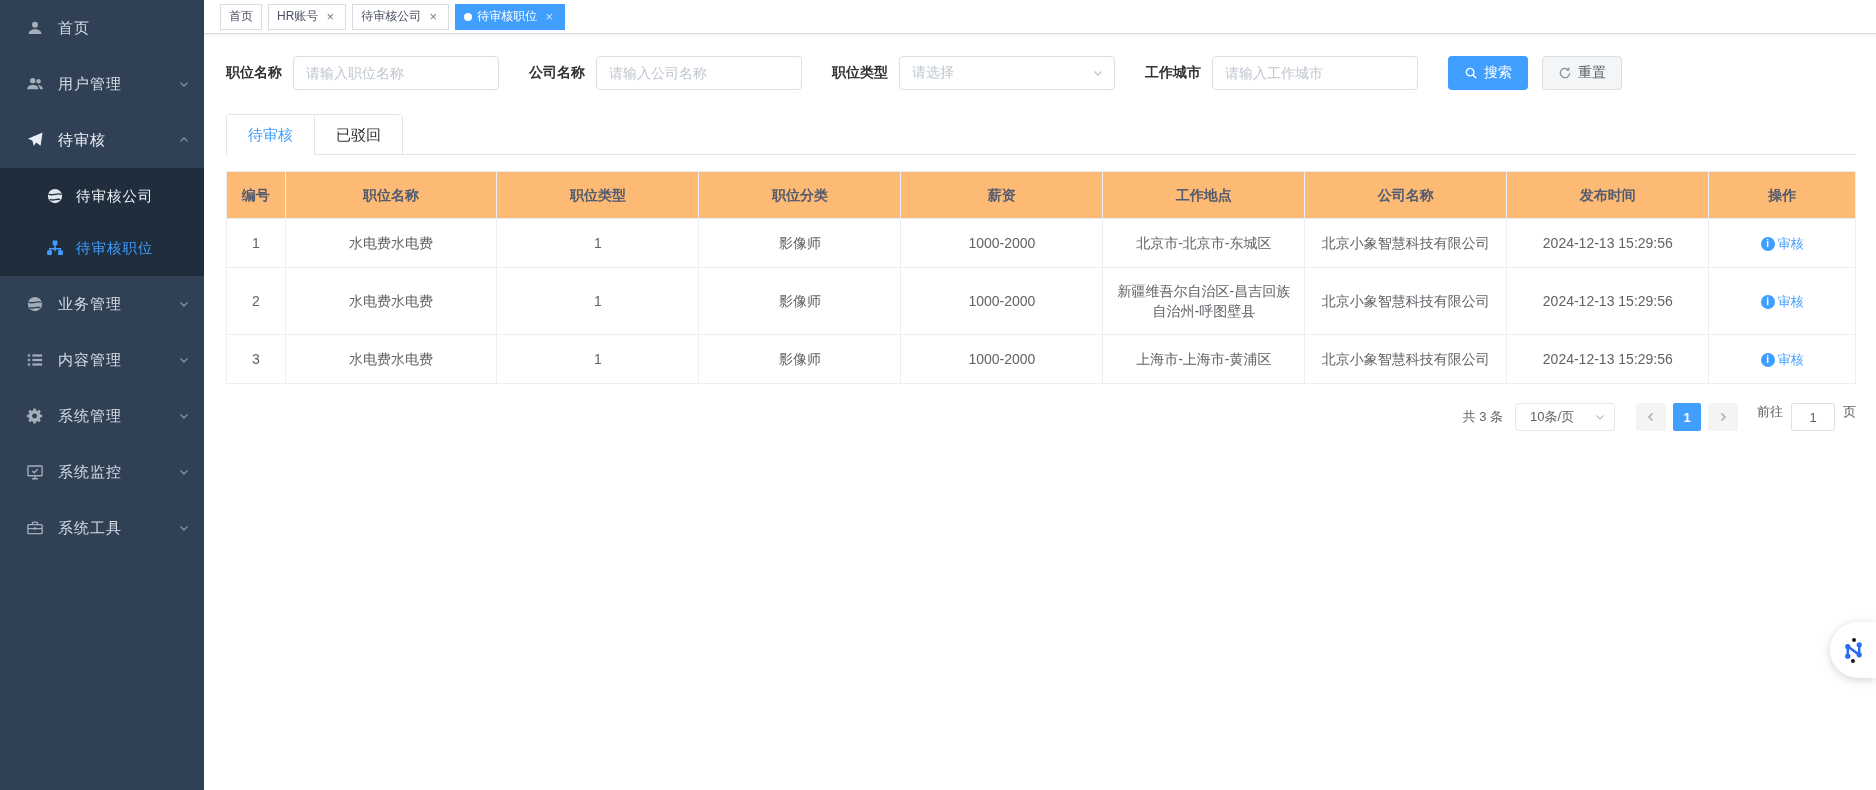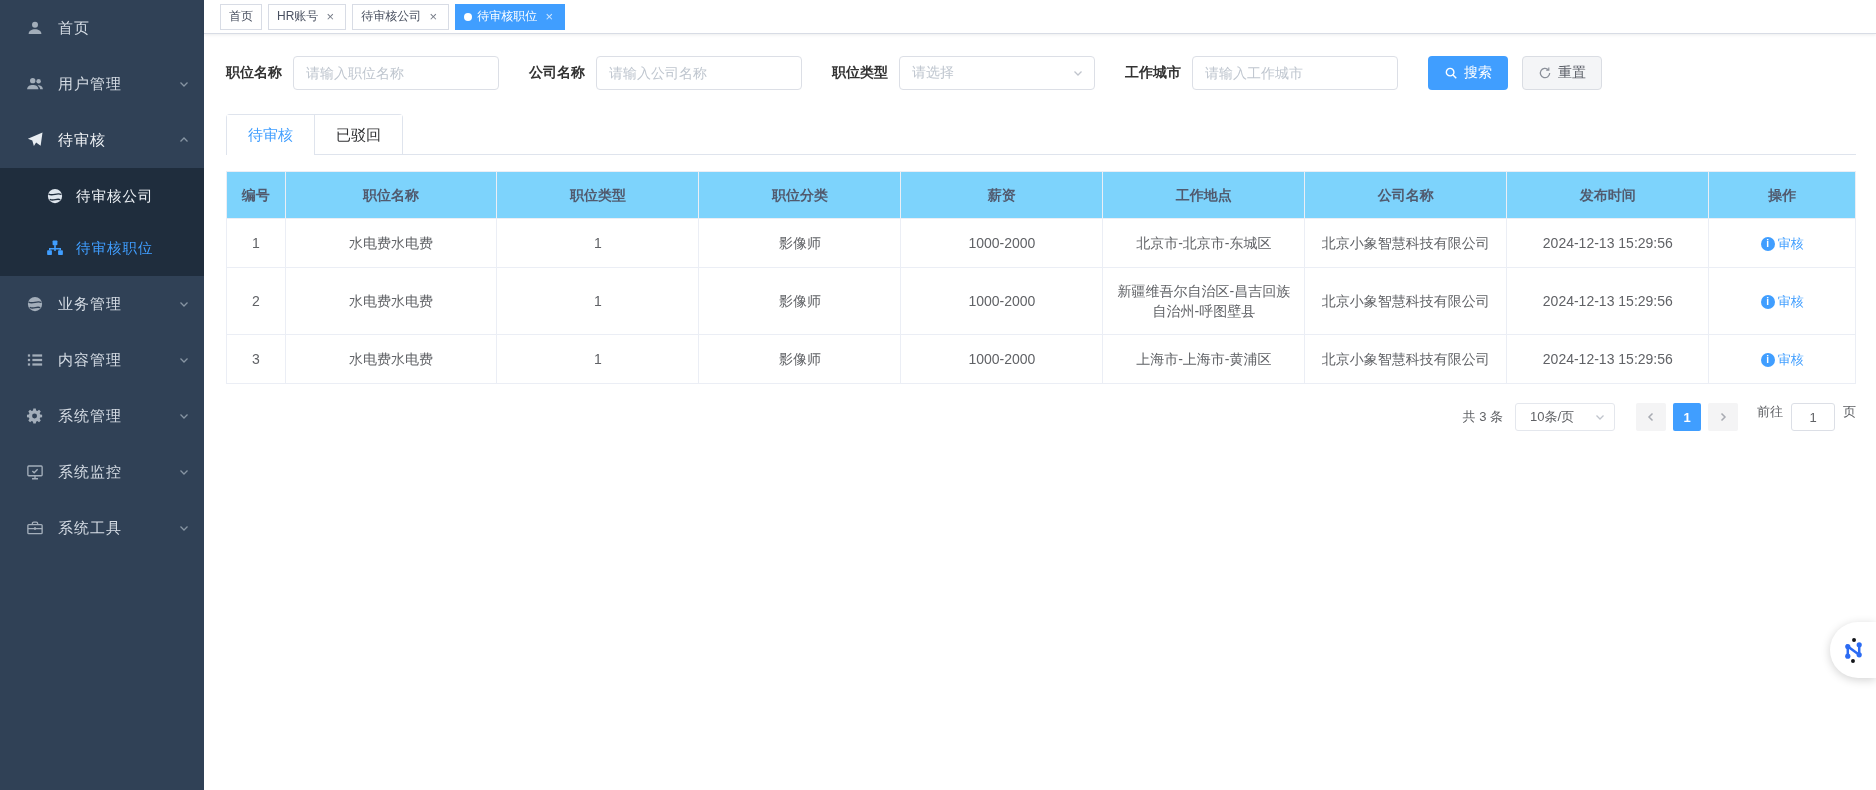--- a/index.html
+++ b/index.html
@@ -36,40 +36,40 @@
   
   .content { flex:1; padding:18px 20px 0 22px; position:relative; }
 
   
   .search-form { display:flex; align-items:center; margin-top:4px; }
   .form-item { display:flex; align-items:center; margin-right:30px; }
   .form-label { font-size:14px; font-weight:700; color:#333; margin-right:11px; white-space:nowrap; }
   .el-input { height:34px; border:1px solid #dcdfe6; border-radius:4px; font-size:14px; color:#606266; padding:8px 12px; outline:none; background:#fff; }
   .el-input::placeholder { color:#bfc6cf; }
   input.el-input { width:206px; }
-  .el-select { width:196px; height:34px; border:1px solid #dcdfe6; border-radius:4px; display:flex; align-items:center; justify-content:space-between; padding:0 10px 0 12px; font-size:14px; cursor:pointer; background:#fff; }
+  .el-select { width:216px; height:34px; border:1px solid #dcdfe6; border-radius:4px; display:flex; align-items:center; justify-content:space-between; padding:0 10px 0 12px; font-size:14px; cursor:pointer; background:#fff; }
   .el-select .sel-ph { color:#bfc6cf; }
   .el-select .chev { color:#c0c4cc; }
   .btn { height:34px; border-radius:4px; padding:12px 15px; font-size:14px; display:inline-flex; align-items:center; gap:6px; cursor:pointer; border:1px solid transparent; white-space:nowrap; }
   .btn svg { width:14px; height:14px; }
   .btn-primary { background:#409eff; color:#fff; margin-left:0; }
   .btn-plain { background:#f4f5f7; border-color:#dadde3; color:#5a5e66; margin-left:14px; }
 
   
   .tabs-header { position:relative; margin-top:24px; height:41px; }
   .tabs-header::after { content:""; position:absolute; left:0; right:0; bottom:0; height:1px; background:#dfe4ed; }
   .tabs-box { position:absolute; left:0; bottom:0; display:inline-flex; border:1px solid #dfe4ed; border-bottom:none; border-radius:4px 4px 0 0; background:#fff; z-index:1; }
   .tab { height:40px; line-height:40px; padding:0 21px; font-size:15px; color:#303133; background:#fff; cursor:pointer; border-bottom:1px solid #dfe4ed; }
   .tab + .tab { border-left:1px solid #dfe4ed; }
   .tab.active { color:#409eff; border-bottom-color:#fff; }
 
   
   table.grid { width:100%; border-collapse:collapse; table-layout:fixed; margin-top:16px; font-size:14px; color:#606266; }
   .grid th, .grid td { border:1px solid #ebeef5; text-align:center; padding:13px 10px; line-height:20px; word-break:break-word; }
-  .grid th { background:#7dd3fc; color:#515a6e; font-weight:700; }
+  .grid th { background:#fdba74; color:#515a6e; font-weight:700; }
   .action-link { color:#409eff; font-size:13px; display:inline-flex; align-items:center; gap:3px; cursor:pointer; }
   .info-dot { width:14px; height:14px; border-radius:50%; background:#409eff; color:#fff; font-size:10px; font-weight:700; line-height:14px; display:inline-block; text-align:center; font-style:normal; }
   .info-dot::before { content:"i"; }
 
   
   .pagination { display:flex; justify-content:flex-end; align-items:center; margin-top:19px; font-size:13px; color:#606266; }
   .pg-total { margin-right:12px; }
   .pg-size { width:100px; height:28px; border:1px solid #e4e7ed; border-radius:3px; display:flex; align-items:center; justify-content:space-between; padding:0 8px 0 14px; cursor:pointer; color:#606266; margin-right:16px; background:#fff; }
   .pg-size .chev { color:#c0c4cc; }
   .pg-btn { width:30px; height:28px; background:#f4f4f5; border-radius:2px; display:flex; align-items:center; justify-content:center; color:#a8abb2; cursor:pointer; margin:0 5px; }

